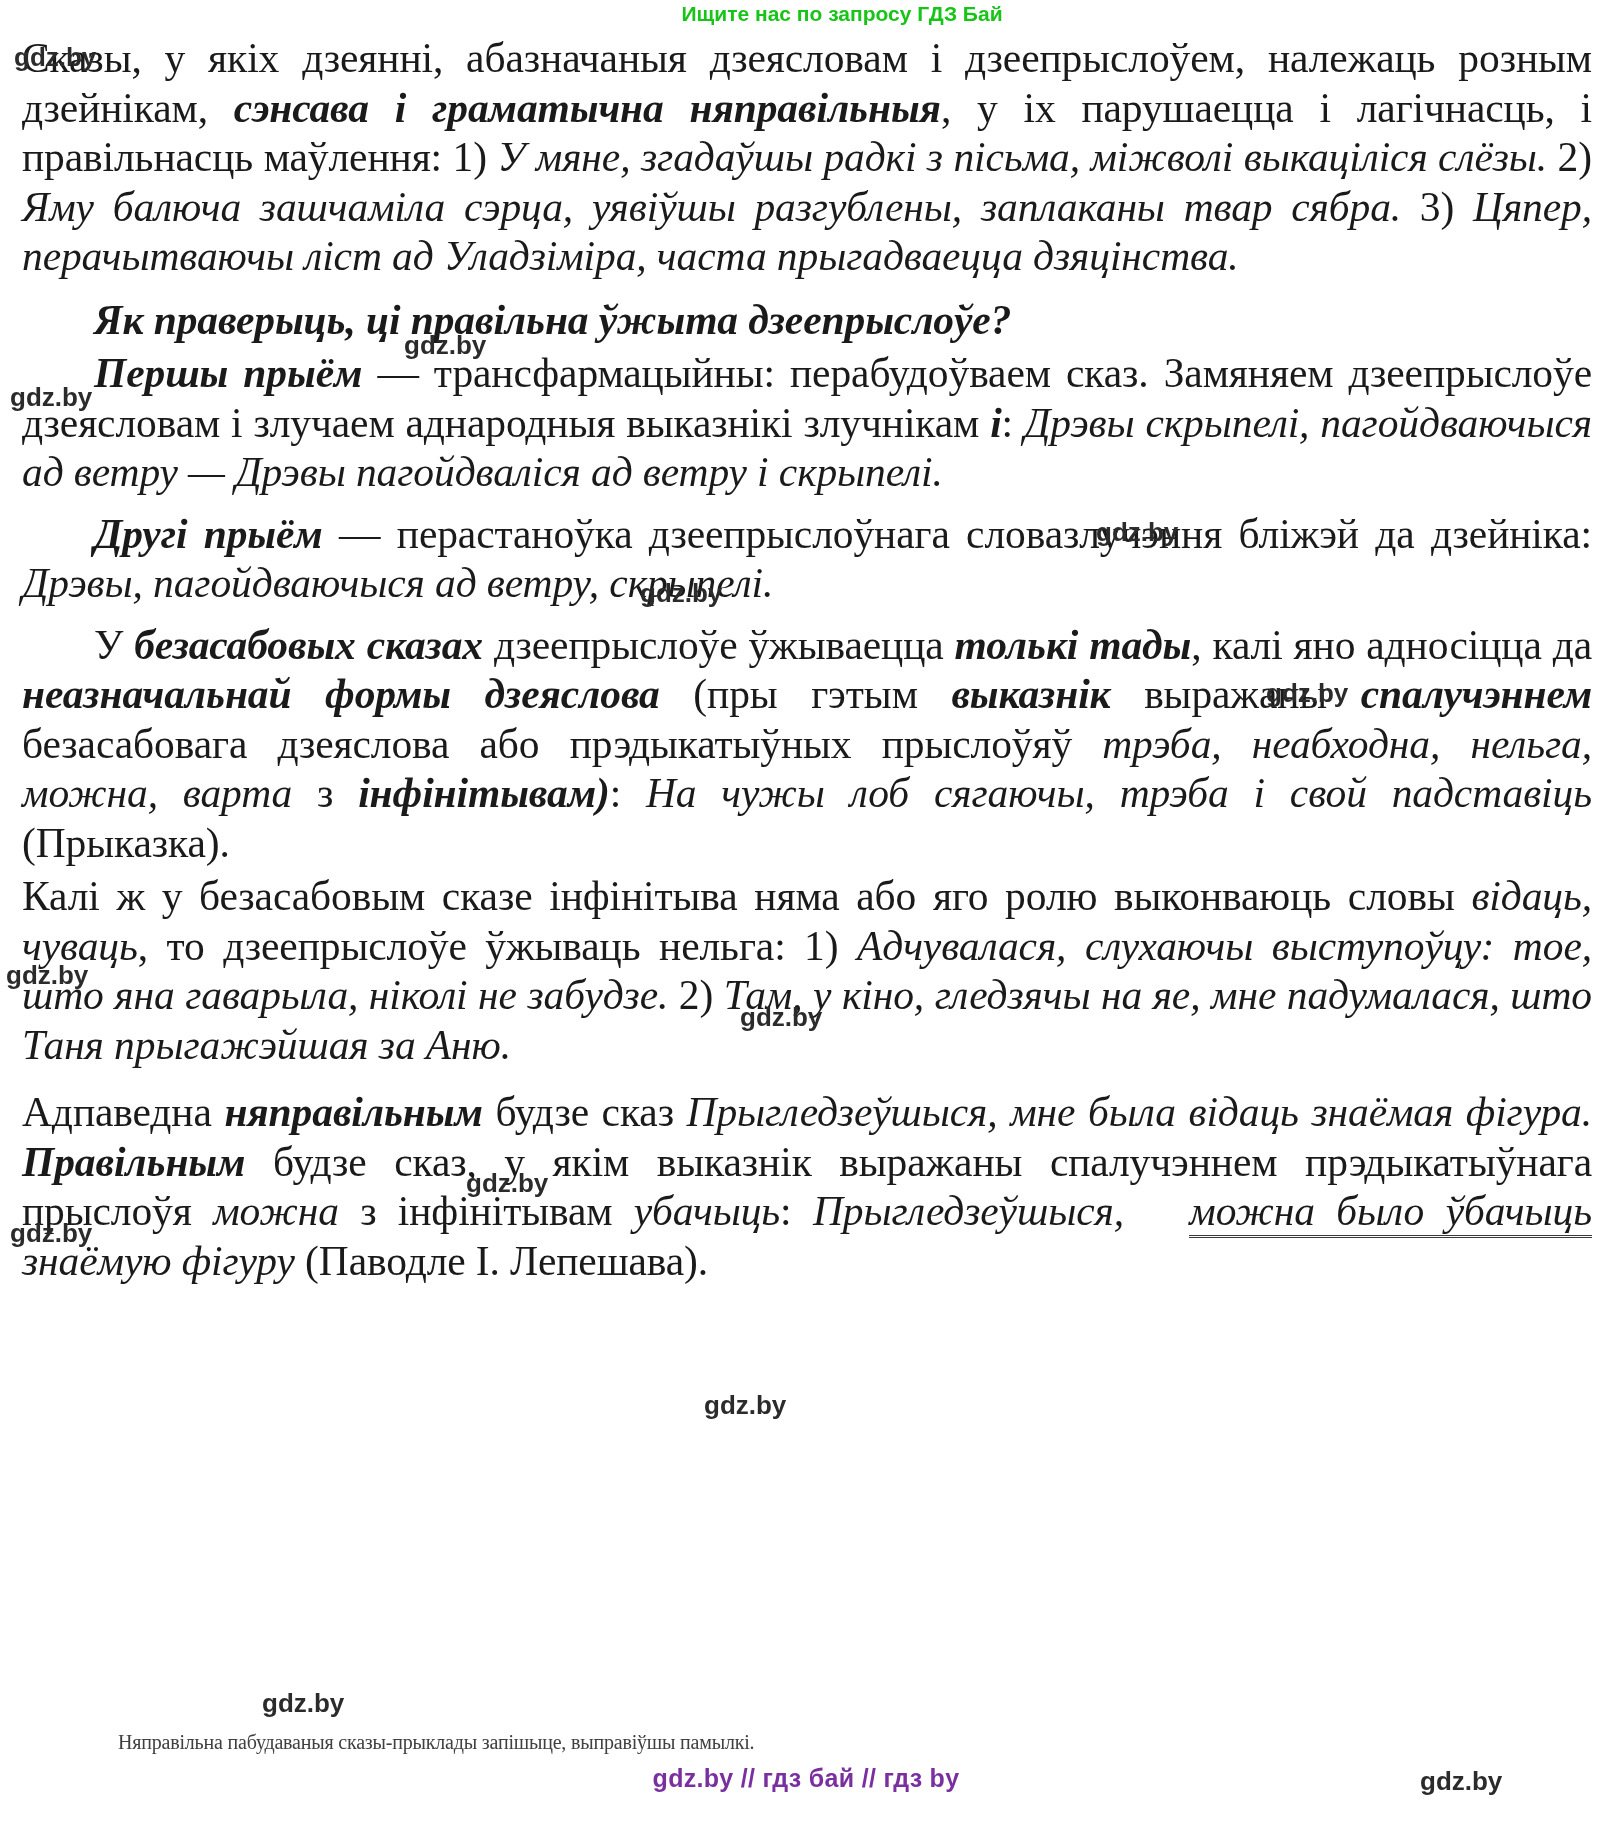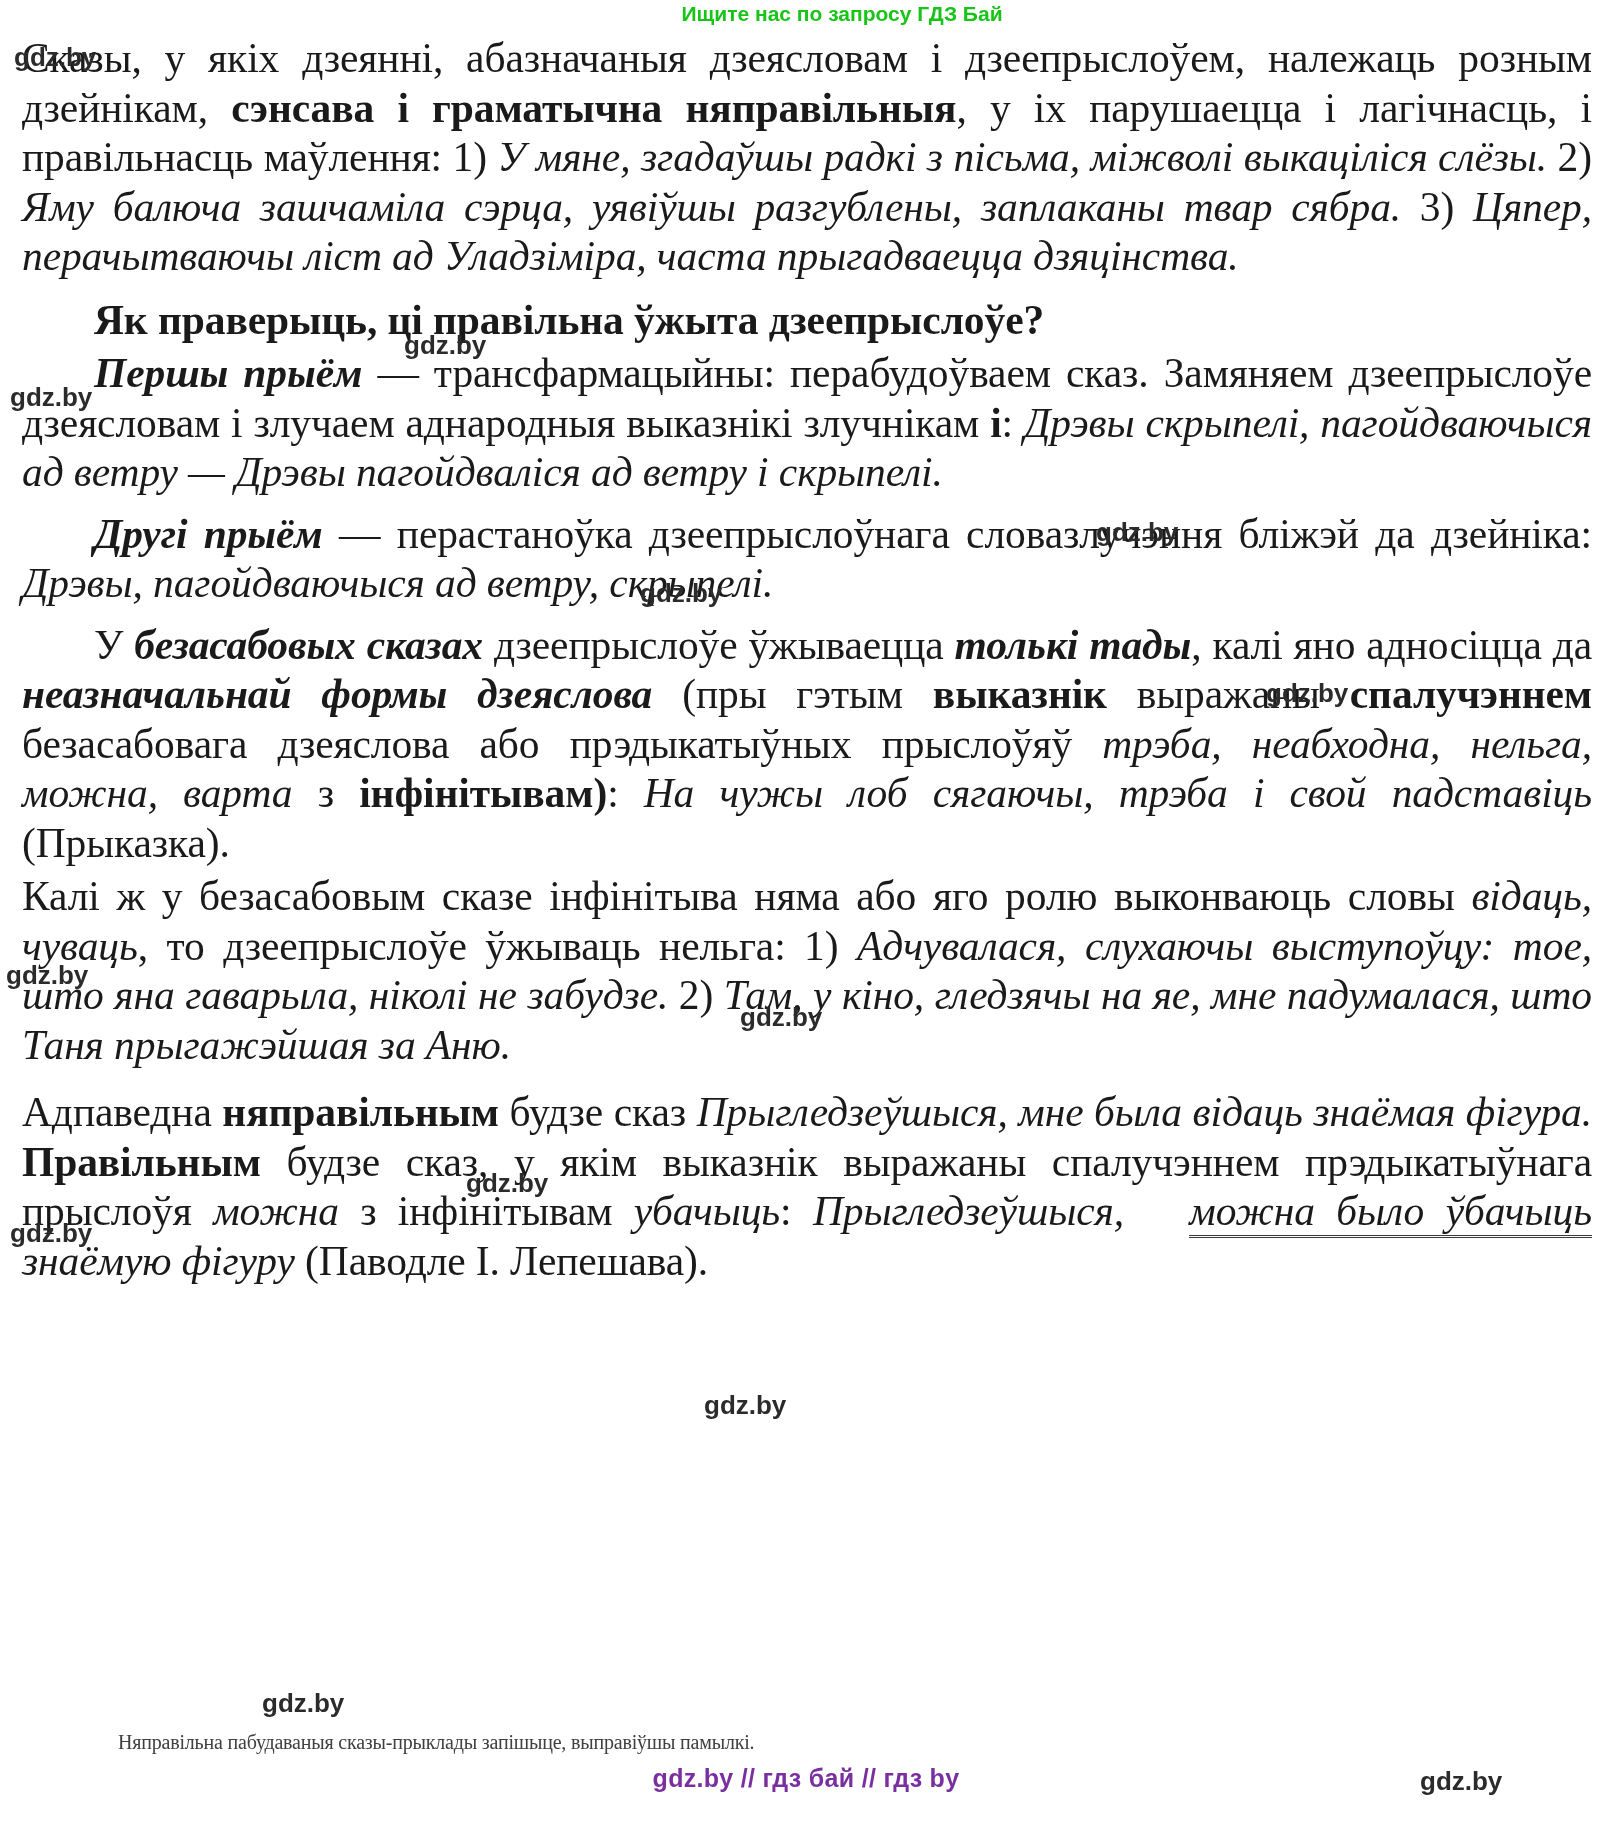--- a/index.html
+++ b/index.html
@@ -51,21 +51,21 @@
     word-spacing: 0px;
   }
   .para.first {
     text-indent: 0;
   }
   .indent {
     text-indent: 72px;
   }
 
   i, .it { font-style: italic; }
-  b, .bd { font-weight: bold; }
+  b, .bd { font-weight: bold; font-style: italic; }
   .bi { font-weight: bold; font-style: italic; }
 
   .dunder {
     border-bottom: 3px double #3a3a3a;
     padding-bottom: 1px;
     margin-left: 44px;
   }
 
   
   .task-line {

